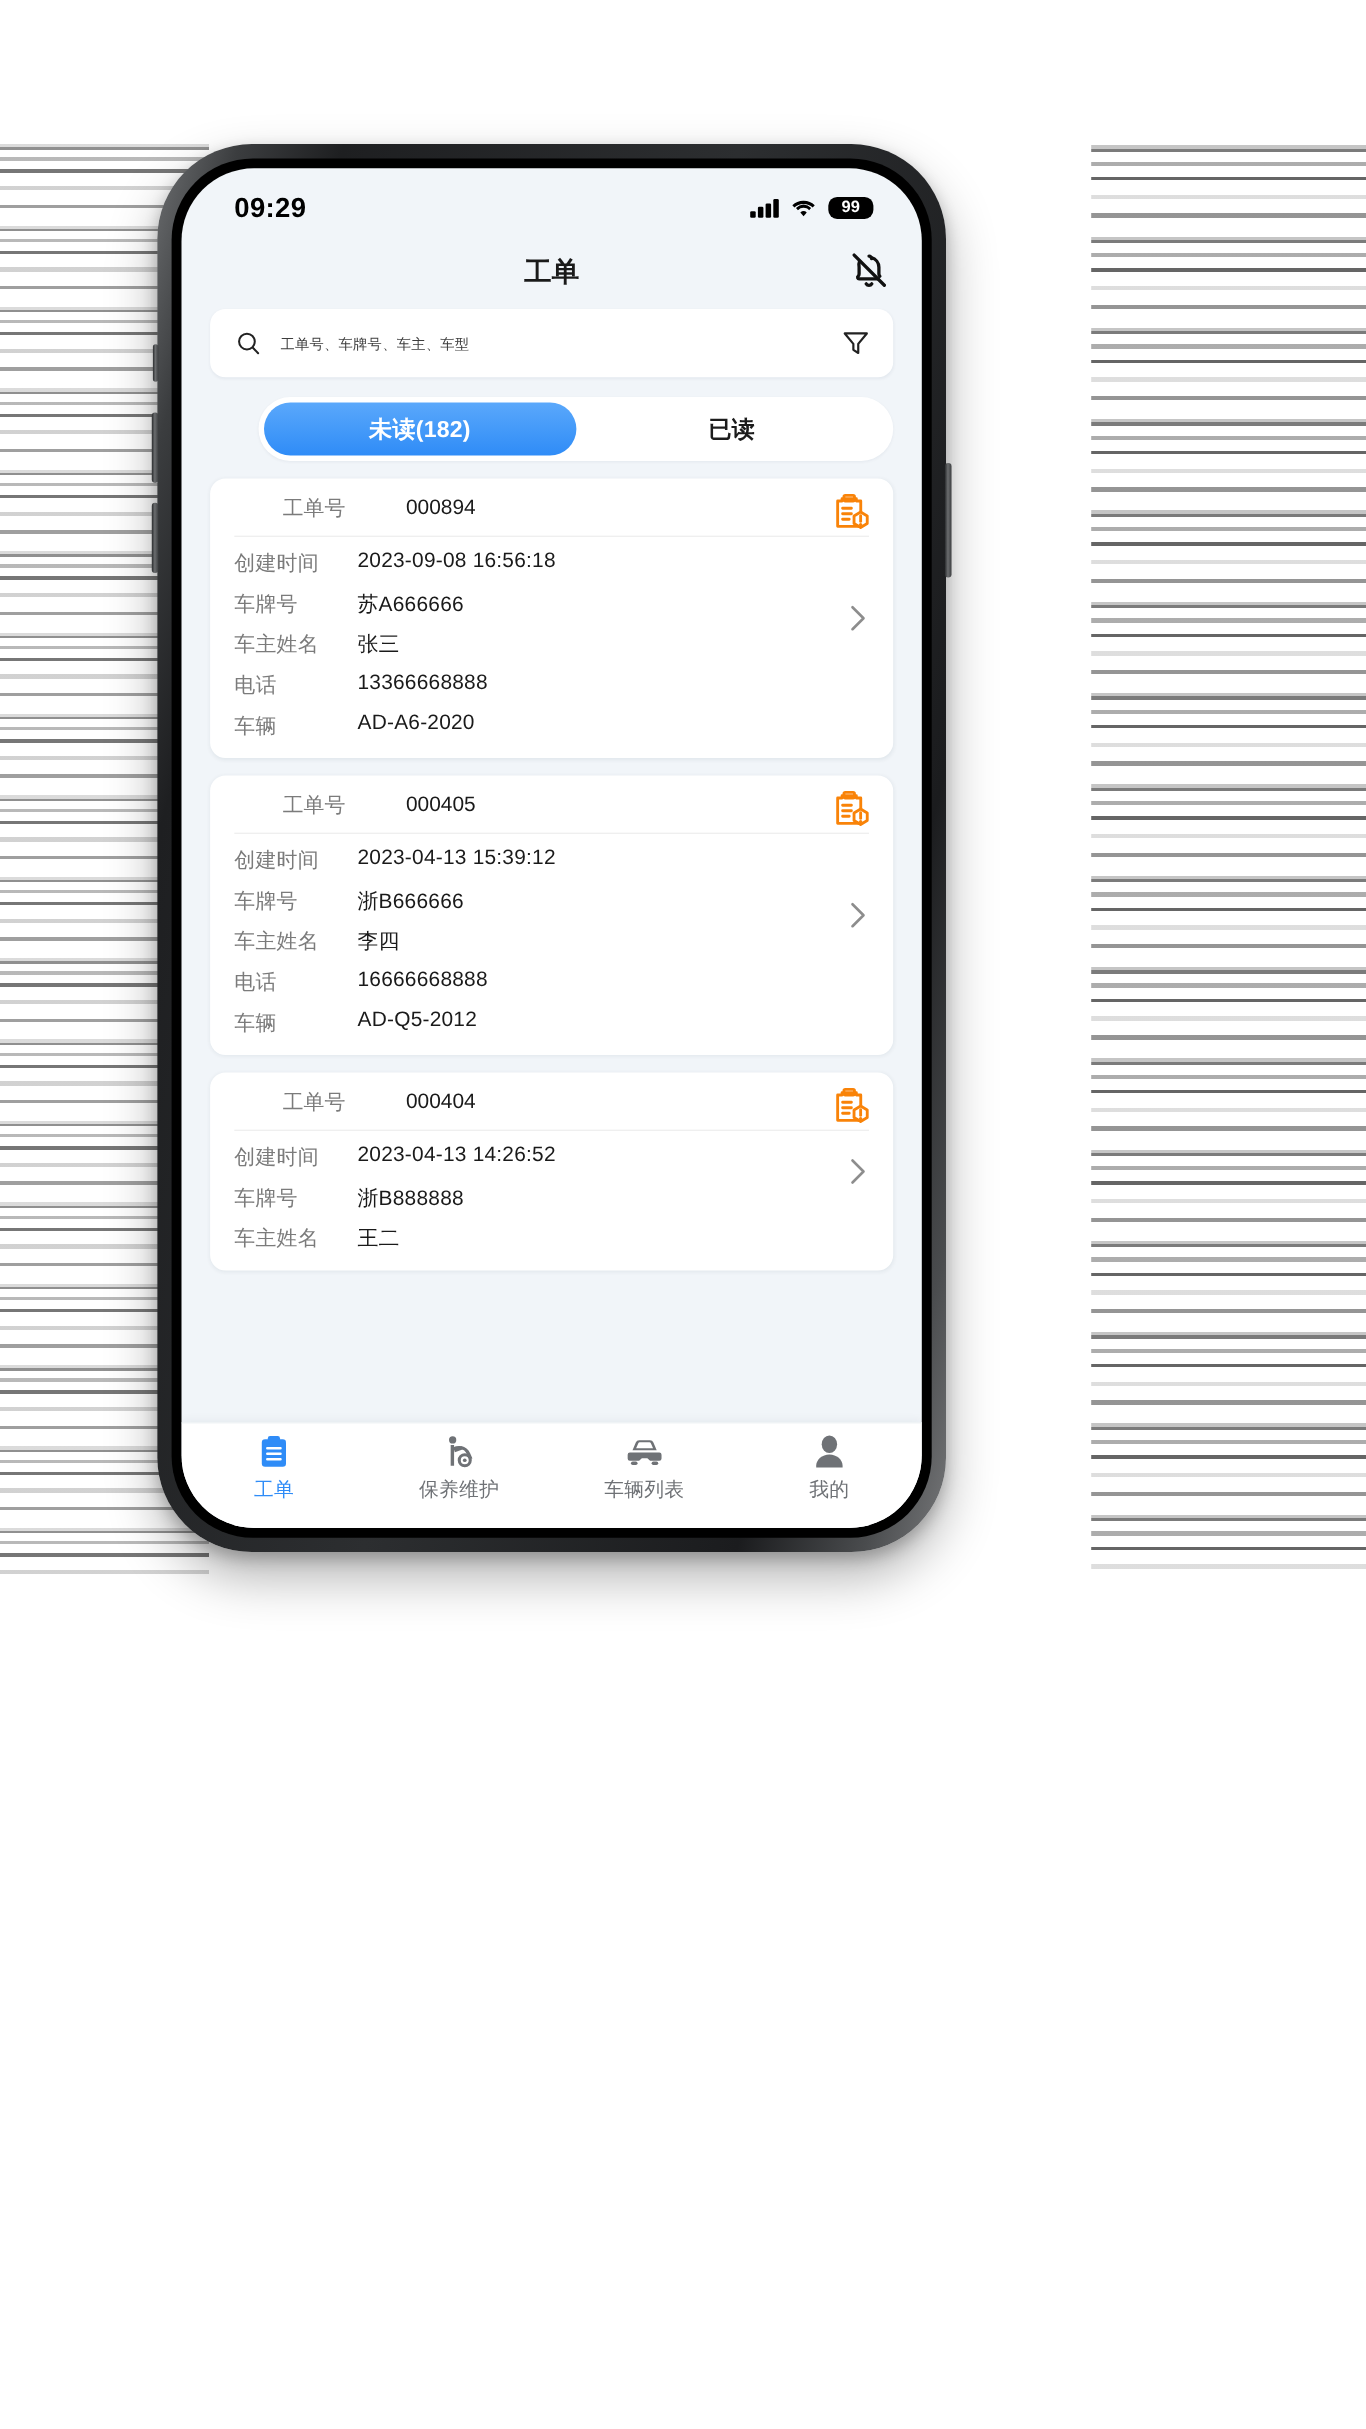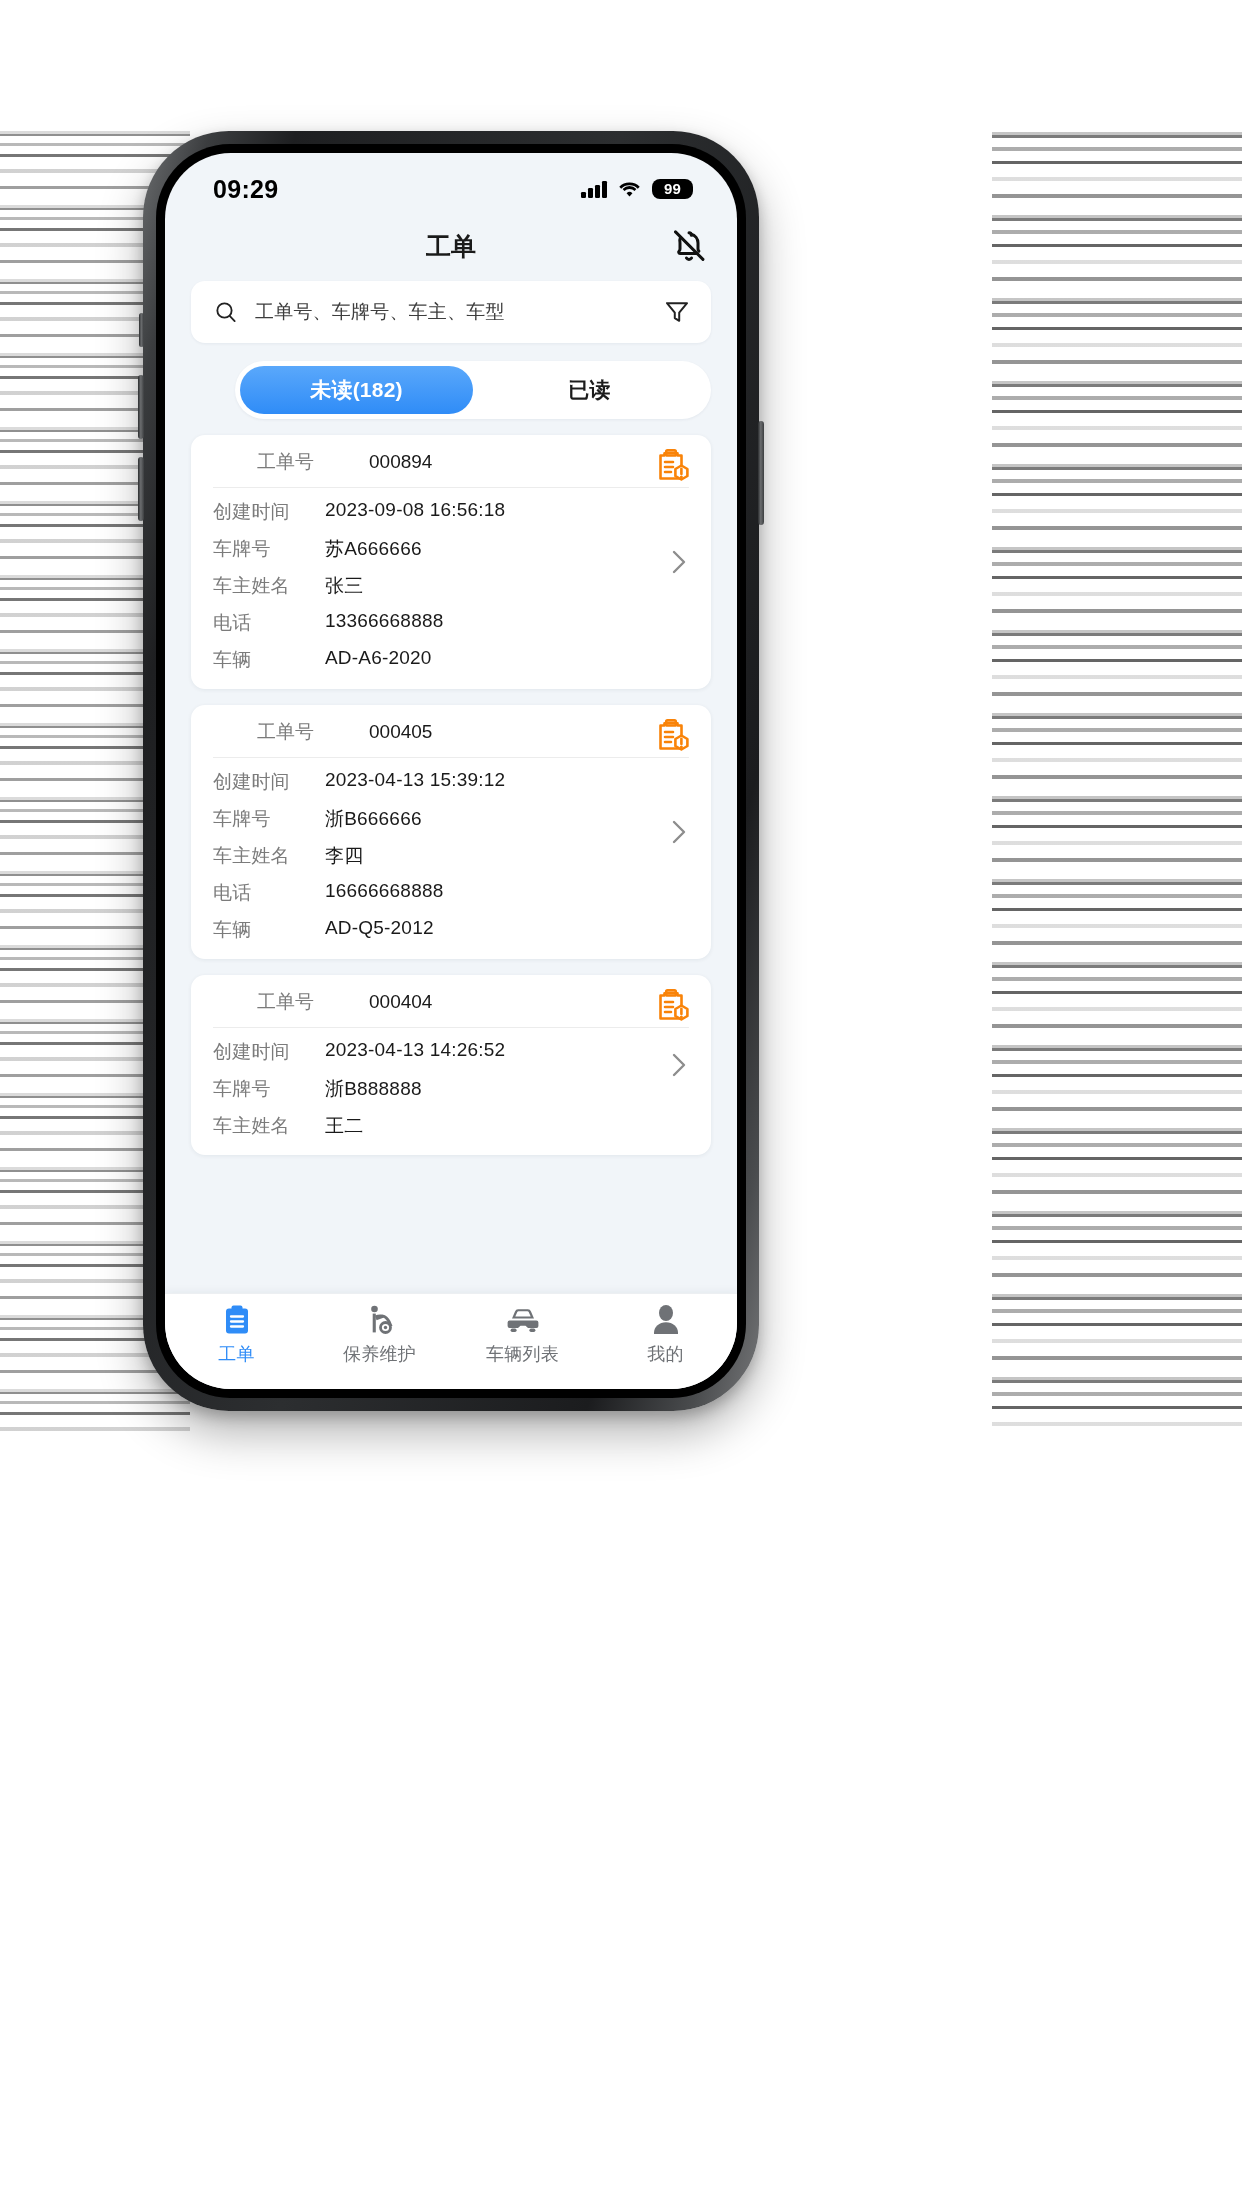--- a/index.html
+++ b/index.html
@@ -35,21 +35,21 @@
     background-image: repeating-linear-gradient(to bottom,
       #ffffff 0 4px, #c2c2c2 4px 7px, #747474 7px 10px, #ffffff 10px 19px,
       #a8a8a8 19px 23px, #ffffff 23px 33px, #5d5d5d 33px 36px, #ffffff 36px 49px,
       #dcdcdc 49px 53px, #ffffff 53px 66px, #8f8f8f 66px 70px, #ffffff 70px 83px);
   }
 
   
   .phone {
     position: absolute;
     left: 143px; top: 131px;
-    width: 616px; height: 1280px;
+    width: 717px; height: 1280px;
     border-radius: 86px;
     background: linear-gradient(105deg,#6d6f71 0%,#3b3d3f 7%,#1e1f21 16%,#2c2e30 50%,#1b1c1e 82%,#4a4c4e 93%,#78797b 100%);
     box-shadow: 0 22px 46px rgba(0,0,0,.30), 0 6px 14px rgba(0,0,0,.22);
     padding: 13px;
   }
   .phone-inner {
     width: 100%; height: 100%;
     border-radius: 74px;
     background: #000;
     padding: 9px;
@@ -135,21 +135,21 @@
     display: flex;
     align-items: center;
     padding: 0 20px 0 22px;
     box-shadow: 0 1px 3px rgba(18,38,63,.06);
   }
   .search-input {
     flex: 1;
     border: 0; outline: 0;
     background: transparent;
     font-family: inherit;
-    font-size: 19px;
+    font-size: 13px;
     color: #c2410c;
     padding-left: 16px;
     letter-spacing: .2px;
   }
   .search-input::placeholder { color: #3d3d3d; opacity: 1; }
 
   
   .tabs-wrap { padding: 18px 26px 0; margin-left: 44px; }
   .tabs {
     height: 58px;

